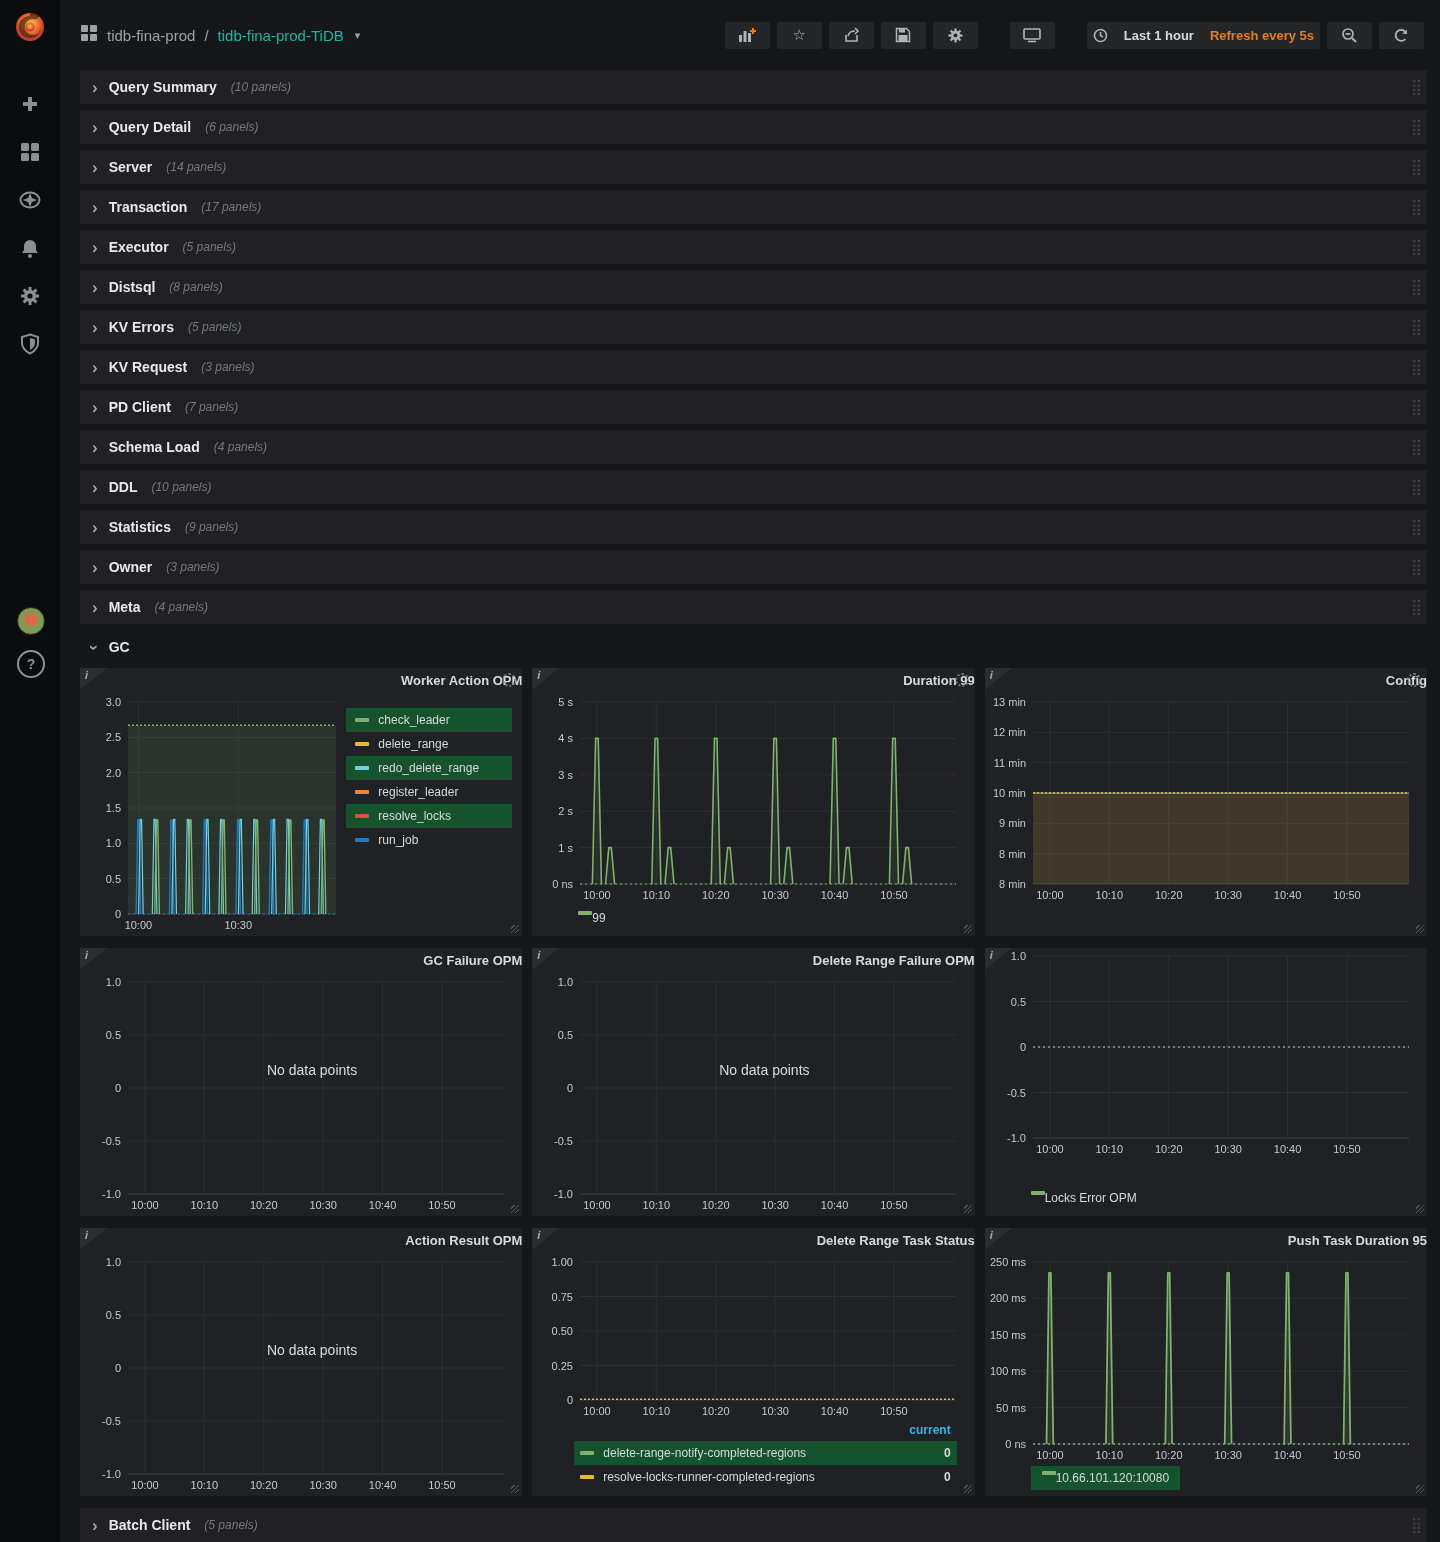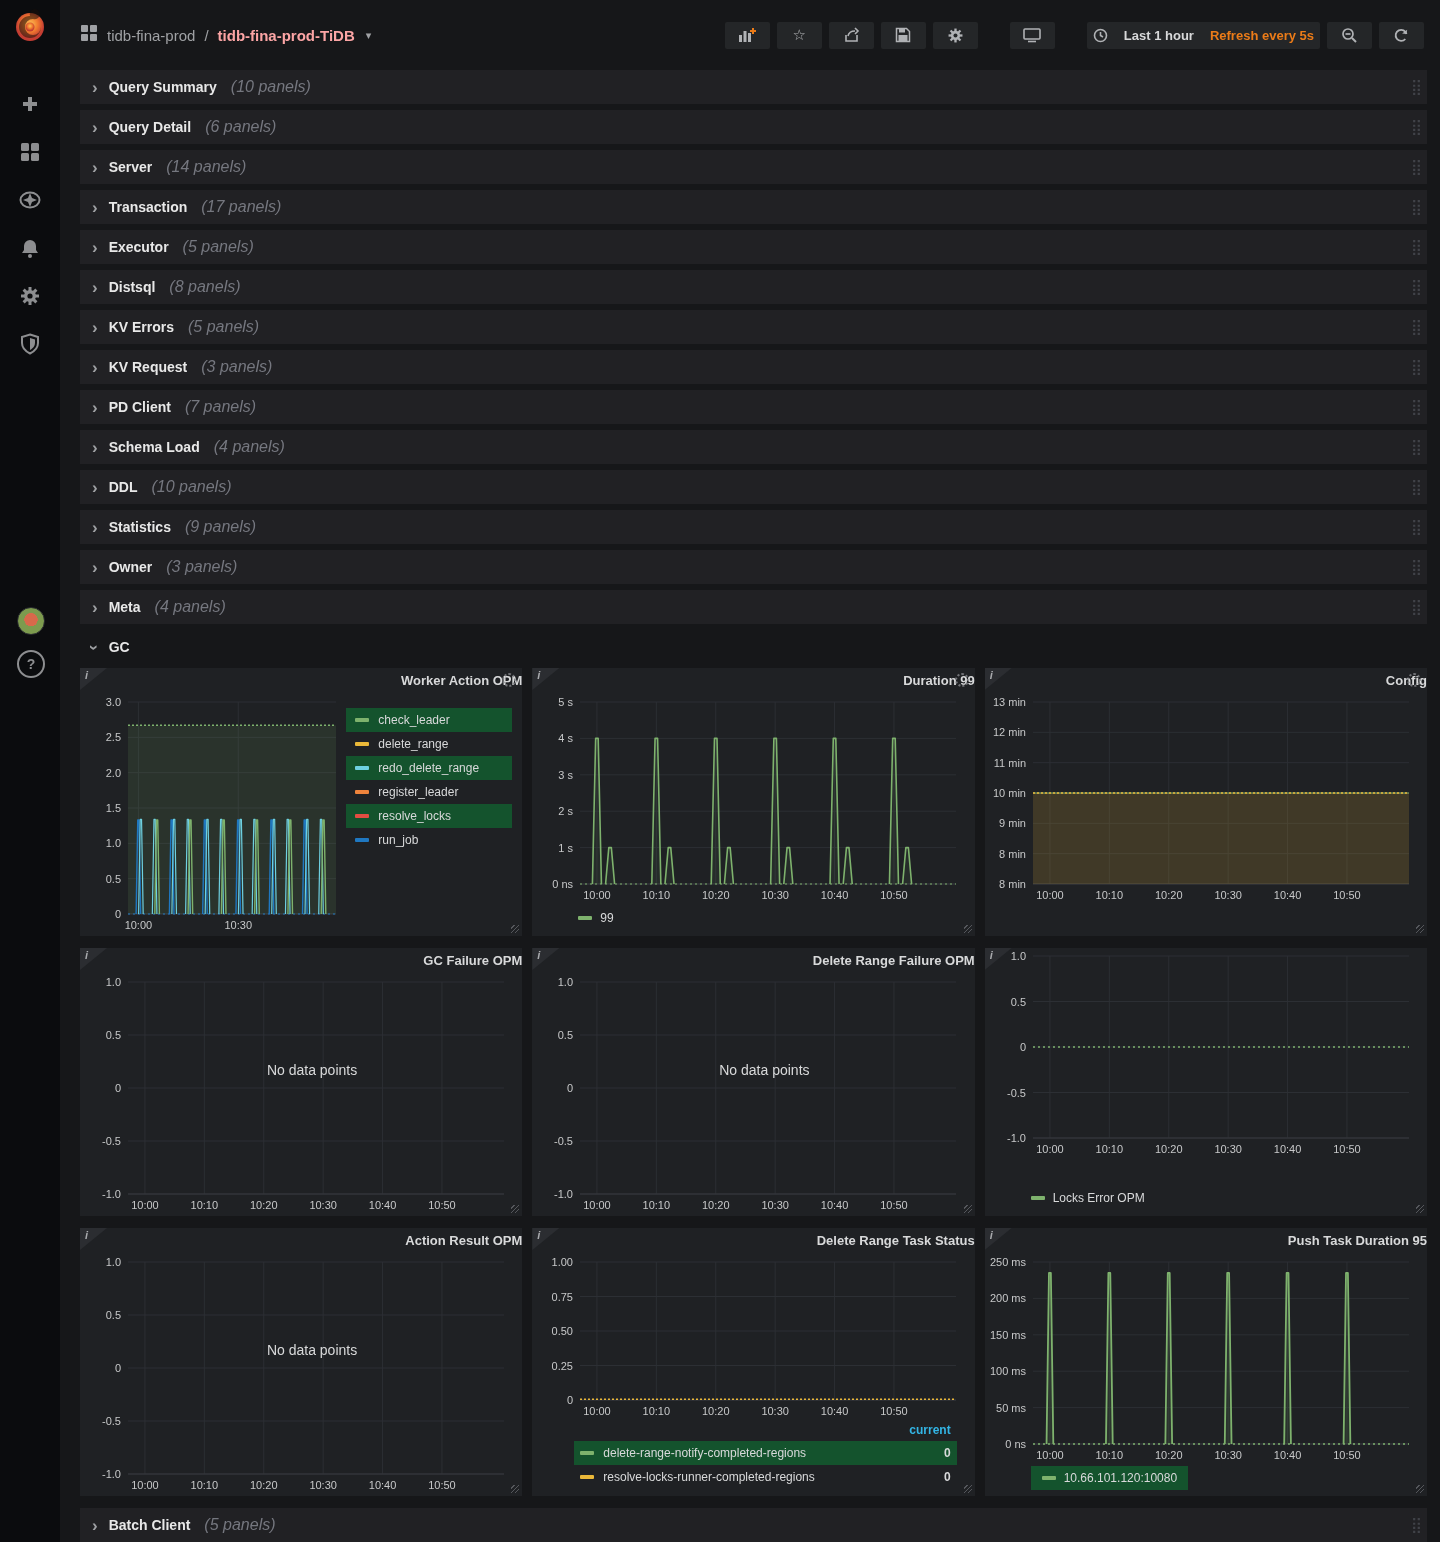--- a/index.html
+++ b/index.html
@@ -14,58 +14,58 @@
   .avatar{position:absolute;top:607px;left:17px;width:26px;height:26px;border-radius:50%;cursor:pointer;
     background:radial-gradient(circle at 50% 45%,#d8694b 0 34%,#7d9b4e 35% 100%);border:1px solid #2c2e31}
   .helpbtn{position:absolute;top:650px;left:17px;width:24px;height:24px;border-radius:50%;border:2px solid #8d8e90;
     color:#8d8e90;font-size:14px;font-weight:bold;display:flex;align-items:center;justify-content:center;cursor:pointer}
   
   .main{flex:1;min-width:0;display:flex;flex-direction:column}
   .topnav{height:54px;flex:none;display:flex;align-items:center;padding:8px 16px 0 20px}
   .crumb{display:flex;align-items:center;gap:9px;cursor:pointer}
   .crumb-grid{color:#9fa1a4}
   .folder,.sep,.caret{color:#9fa1a4;font-size:15px}
-  .dash-name{color:#fca5a5;font-weight:bold;font-size:15px}
+  .dash-name{color:#14b8a6;font-weight:normal;font-size:15px}
   .caret{font-size:11px;margin-left:2px}
   .toolbar{margin-left:auto;display:flex;align-items:center;gap:7px}
   .tbtn{height:27px;min-width:33px;background:#242628;border-radius:2px;display:flex;align-items:center;
     justify-content:center;cursor:pointer;color:#b0b2b5;padding:0 6px}
   .tbtn.star{font-size:15px}
   .gap{width:18px}
   .timepicker{display:flex;align-items:center;gap:16px;font-size:13px;font-weight:bold}
   .time-label{color:#d8d9da}
   .refresh-label{color:#eb7b18}
   
   .dash{padding:8px 13px 0 20px}
   .rowbar{height:34px;margin-bottom:6px;background:#212124;display:flex;align-items:center;padding:0 8px;cursor:pointer;position:relative}
   .chev{color:#9fa1a4;font-size:17px;font-weight:bold;margin:0 11px 0 4px;line-height:1}
   .chev.down{display:inline-block;transform:rotate(90deg)}
   .row-title{font-size:14px;font-weight:bold;color:#e8e8e8}
-  .row-count{font-size:16px;font-style:italic;color:#75777f;margin-left:14px}
+  .row-count{font-size:12px;font-style:italic;color:#75777f;margin-left:14px}
   .drag{position:absolute;right:5px;top:50%;transform:translateY(-50%);color:#404248;font-size:15px;cursor:grab}
   .gc-head{height:34px;display:flex;align-items:center;padding:0 8px;cursor:pointer}
   
   .grid{display:grid;grid-template-columns:repeat(3,1fr);gap:12px 10px;margin:4px 0 12px 0}
   .panel{height:268px;background:#1f2124;position:relative;display:flex;flex-direction:column}
   .pinfo{position:absolute;left:0;top:0;width:22px;height:22px;clip-path:polygon(0 0,100% 0,0 100%);
     background:#2b2d31;color:#a8aaad;font-size:11px;font-weight:bold;font-style:italic;padding:0 0 0 5px;line-height:14px;z-index:2}
   .spinner{position:absolute;right:6px;top:5px;width:10px;height:10px;border:2px dotted #808286;border-radius:50%;opacity:.85;z-index:2}
   .rsz{position:absolute;right:3px;bottom:3px;width:8px;height:8px;cursor:nwse-resize;
     background:repeating-linear-gradient(135deg,transparent 0 2px,#55575c 2px 3px,transparent 3px 5px,#55575c 5px 6px,transparent 6px)}
   .ptitle{height:26px;line-height:26px;flex:none;text-align:right;font-size:13px;font-weight:bold;color:#d8d9da;cursor:pointer}
   .pbody{flex:1;min-height:0;display:flex;flex-direction:column;padding:0 8px 2px 4px}
   .pbody.has-right{flex-direction:row}
   .chart-wrap{flex:1;min-height:0;min-width:0;position:relative;cursor:crosshair}
   .nodata{position:absolute;left:53%;top:40%;transform:translate(-50%,-50%);font-size:14px;color:#d8d9da;white-space:nowrap}
   .legend-right{width:166px;flex:none;padding:14px 2px 0 0;display:flex;flex-direction:column}
   .lr-item{display:flex;align-items:center;gap:9px;padding:5px 9px;font-size:12px;color:#d8d9da;cursor:pointer}
   .boxed{background:#14532d}
   .sw{width:14px;height:4px;border-radius:1px;flex:none}
   .legend-bottom{flex:none;min-height:26px;display:flex;align-items:center;gap:20px;padding:1px 0 3px 42px;font-size:12px;color:#d8d9da}
-  .lb-item{display:flex;align-items:center;gap:8px;cursor:pointer}
+  .lb-item{display:flex;cursor:pointer}
   .lb-item.boxed{padding:5px 11px}
   .legend-table{flex:none;padding:0 10px 5px 38px;font-size:12px;color:#d8d9da}
   .lt-head{text-align:right;color:#33b5e5;font-weight:bold;padding:3px 6px 4px}
   .lt-row{display:flex;align-items:center;gap:9px;padding:5px 6px;cursor:pointer}
   .lt-val{margin-left:auto;font-weight:bold}
   svg text{font-family:"Liberation Sans","DejaVu Sans",sans-serif}
 </style>
 </head>
 <body>
 

